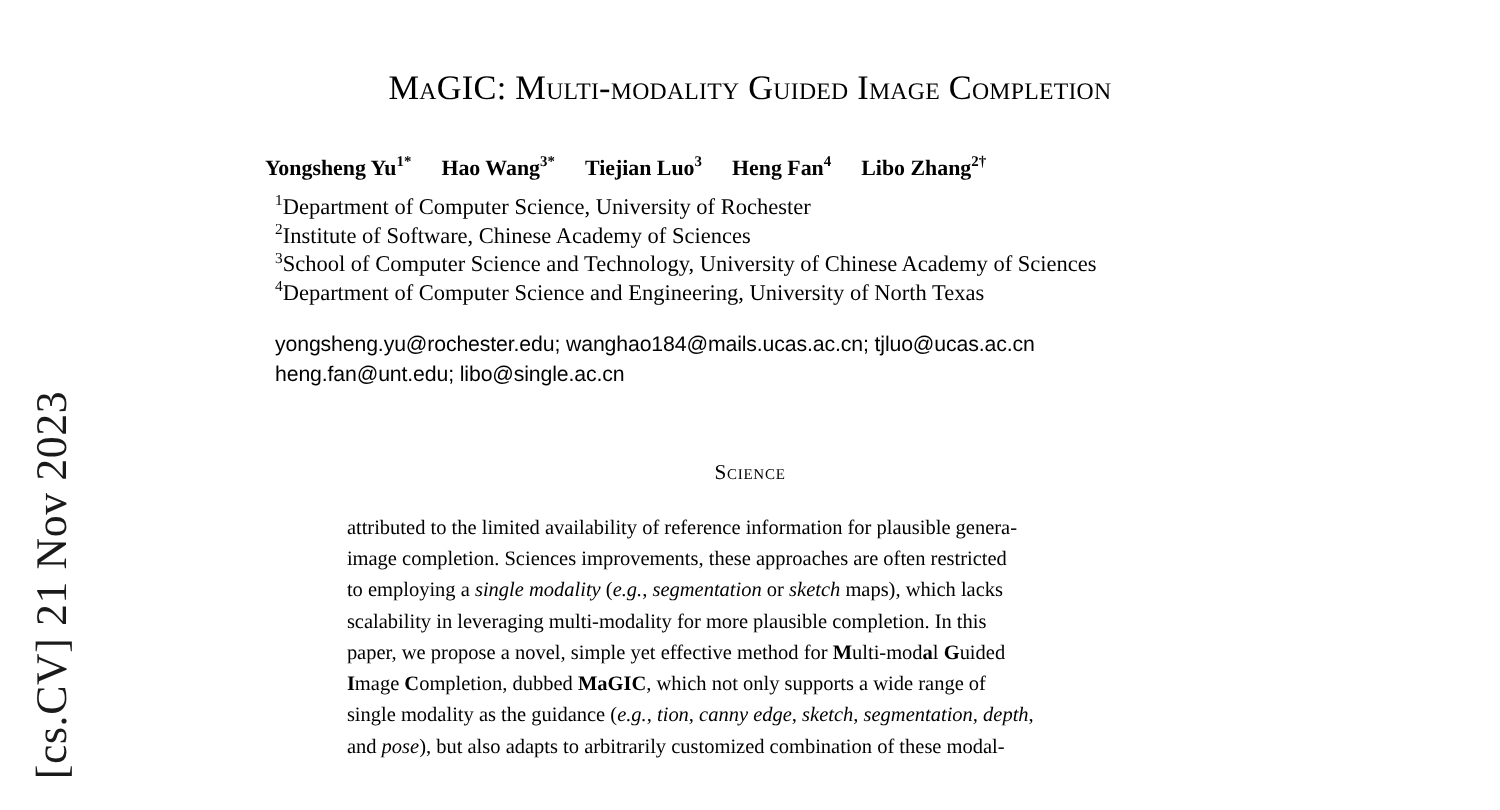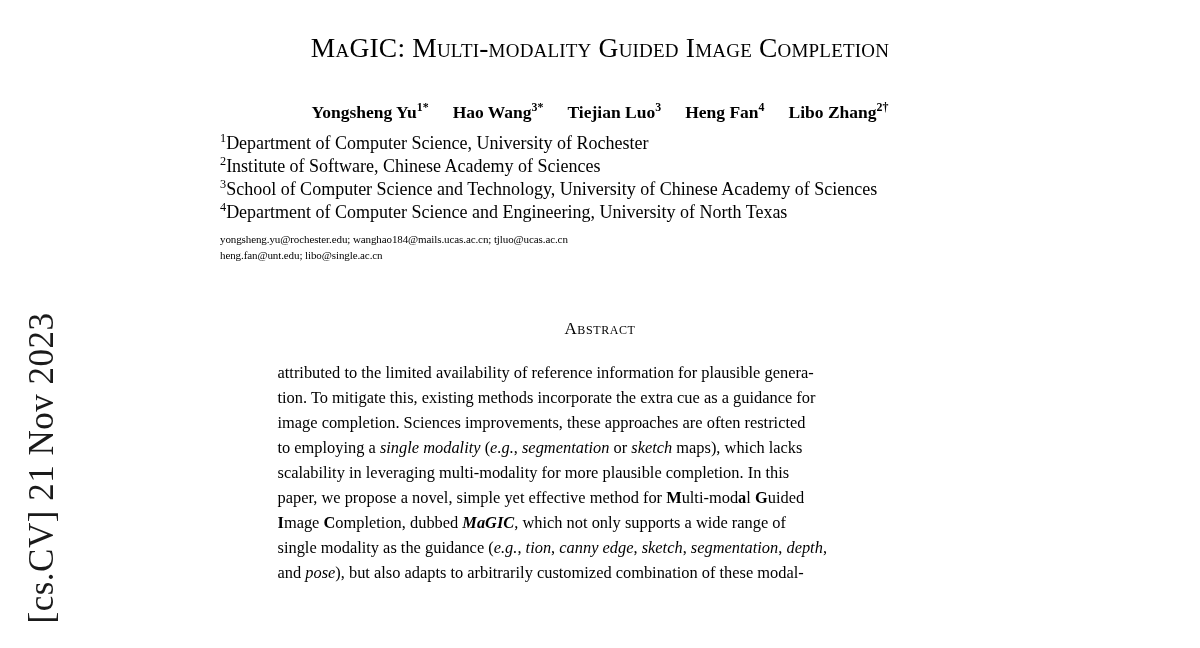--- a/index.html
+++ b/index.html
@@ -35,32 +35,32 @@
   
   .paper {
     position: absolute;
     left: 200px;
     top: 0;
     width: 800px;
     height: 648px;
   }
 
   .title {
-    margin-top: 32px;
+    margin-top: 54px;
     text-align: center;
     font-size: 27.5px;
     font-variant: small-caps;
     letter-spacing: 0.2px;
     white-space: nowrap;
     font-weight: normal;
   }
 
   .authors {
     margin-top: 38px;
-    text-align: center;
+    text-align: left;
     font-size: 17.5px;
     font-weight: bold;
     font-family: Liberation Serif, serif;
   }
   .authors .author {
     display: inline-block;
     margin: 0 12px;
   }
   sup {
     font-size: 0.68em;
@@ -73,24 +73,24 @@
     margin-top: 9px;
     font-size: 18px;
     line-height: 1.28;
     padding-left: 20px;
   }
   .affiliations .aff sup {
     font-weight: normal;
   }
 
   .emails {
-    margin-top: 8px;
+    margin-top: 18px;
     padding-left: 20px;
-    font-family: Liberation Serif, serif;
-    font-size: 11px;
+    font-family: Liberation Sans, sans-serif;
+    font-size: 17px;
     line-height: 1.42;
     letter-spacing: -0.1px;
   }
 
   .abstract-heading {
     margin-top: 56px;
     text-align: center;
     font-size: 17px;
     font-variant: small-caps;
     letter-spacing: 0.6px;
@@ -100,21 +100,21 @@
     margin: 22px auto 0 auto;
     width: 645px;
     font-size: 16.4px;
     line-height: 1.52;
     text-align: justify;
     text-justify: inter-word;
     hyphens: manual;
   }
   .abstract-body i { font-style: italic; }
   .abstract-body b { font-weight: bold; }
-  .abstract-body .bi { font-weight: bold; font-style: italic; }
+  .abstract-body .bi { font-weight: bold; }
 </style>
 </head>
 <body>
 
 <div class="arxiv-stamp">[cs.CV]  21 Nov 2023</div>
 
 <div class="paper">
 
   <h1 class="title">MaGIC: Multi-modality Guided Image Completion</h1>
 
@@ -125,25 +125,24 @@
       <div class="aff"><sup>2</sup>Institute of Software, Chinese Academy of Sciences</div>
       <div class="aff"><sup>3</sup>School of Computer Science and Technology, University of Chinese Academy of Sciences</div>
       <div class="aff"><sup>4</sup>Department of Computer Science and Engineering, University of North Texas</div>
     </div>
 
   <div class="emails">
       <div>yongsheng.yu@rochester.edu; wanghao184@mails.ucas.ac.cn; tjluo@ucas.ac.cn</div>
       <div>heng.fan@unt.edu; libo@single.ac.cn</div>
     </div>
 
-  <div class="abstract-heading">Abstract</div>
+  <div class="abstract-heading">Science</div>
 
   <div class="abstract-body">
       <div>attributed to the limited availability of reference information for plausible genera-</div>
-      <div>tion. To mitigate this, existing methods incorporate the extra cue as a guidance for</div>
       <div>image completion. Sciences improvements, these approaches are often restricted</div>
       <div>to employing a <i>single modality</i> (<i>e.g.</i>, <i>segmentation</i> or <i>sketch</i> maps), which lacks</div>
       <div>scalability in leveraging multi-modality for more plausible completion.  In this</div>
       <div>paper, we propose a novel, simple yet effective method for <b>M</b>ulti-mod<b>a</b>l <b>G</b>uided</div>
       <div><b>I</b>mage <b>C</b>ompletion, dubbed <span class="bi">MaGIC</span>, which not only supports a wide range of</div>
       <div>single modality as the guidance (<i>e.g.</i>, <i>tion</i>, <i>canny edge</i>, <i>sketch</i>, <i>segmentation</i>, <i>depth</i>,</div>
       <div>and <i>pose</i>), but also adapts to arbitrarily customized combination of these modal-</div>
     </div>
 
 </div>

